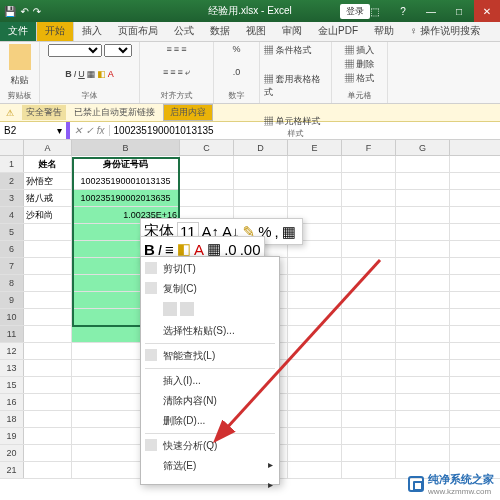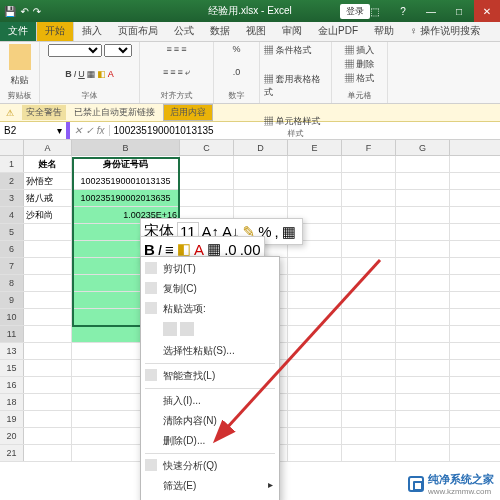--- a/index.html
+++ b/index.html
@@ -284,20 +284,30 @@
         <div class="rh" style="background: rgb(216, 216, 216);">11</div>
         <div class="cell cA"></div>
         <div class="cell cB sel"></div>
         <div class="cell cC"></div>
         <div class="cell cD"></div>
         <div class="cell cE"></div>
         <div class="cell cF"></div>
         <div class="cell cG"></div>
       </div>
       <div class="row">
+        <div class="rh">12</div>
+        <div class="cell cA"></div>
+        <div class="cell cB"></div>
+        <div class="cell cC"></div>
+        <div class="cell cD"></div>
+        <div class="cell cE"></div>
+        <div class="cell cF"></div>
+        <div class="cell cG"></div>
+      </div>
+      <div class="row">
         <div class="rh">13</div>
         <div class="cell cA"></div>
         <div class="cell cB"></div>
         <div class="cell cC"></div>
         <div class="cell cD"></div>
         <div class="cell cE"></div>
         <div class="cell cF"></div>
         <div class="cell cG"></div>
       </div>
       <div class="row">
@@ -382,21 +392,20 @@
   <span style="color:#d0a000">◧</span>
   <span style="color:#c00">A</span>
   <span>▦</span>
   <span>.0</span>
   <span>.00</span>
 </div>
 
 <div class="ctx" style="left:140px;top:256px">
   <div class="item"><span class="ic"></span><span>剪切(T)</span></div>
   <div class="item"><span class="ic"></span><span>复制(C)</span></div>
-  <div class="item"><span class="ic"></span><span>粘贴选项:</span></div>
   <div class="item" style="padding-left:22px"><span class="icon-sq"></span> <span class="icon-sq"></span></div>
   <div class="item"><span>选择性粘贴(S)...</span></div>
   <div class="sep"></div>
   <div class="item"><span class="ic"></span><span>智能查找(L)</span></div>
   <div class="sep"></div>
   <div class="item"><span>插入(I)...</span></div>
   <div class="item"><span>清除内容(N)</span></div>
   <div class="item"><span>删除(D)...</span></div>
   <div class="sep"></div>
   <div class="item"><span class="ic"></span><span>快速分析(Q)</span></div>

